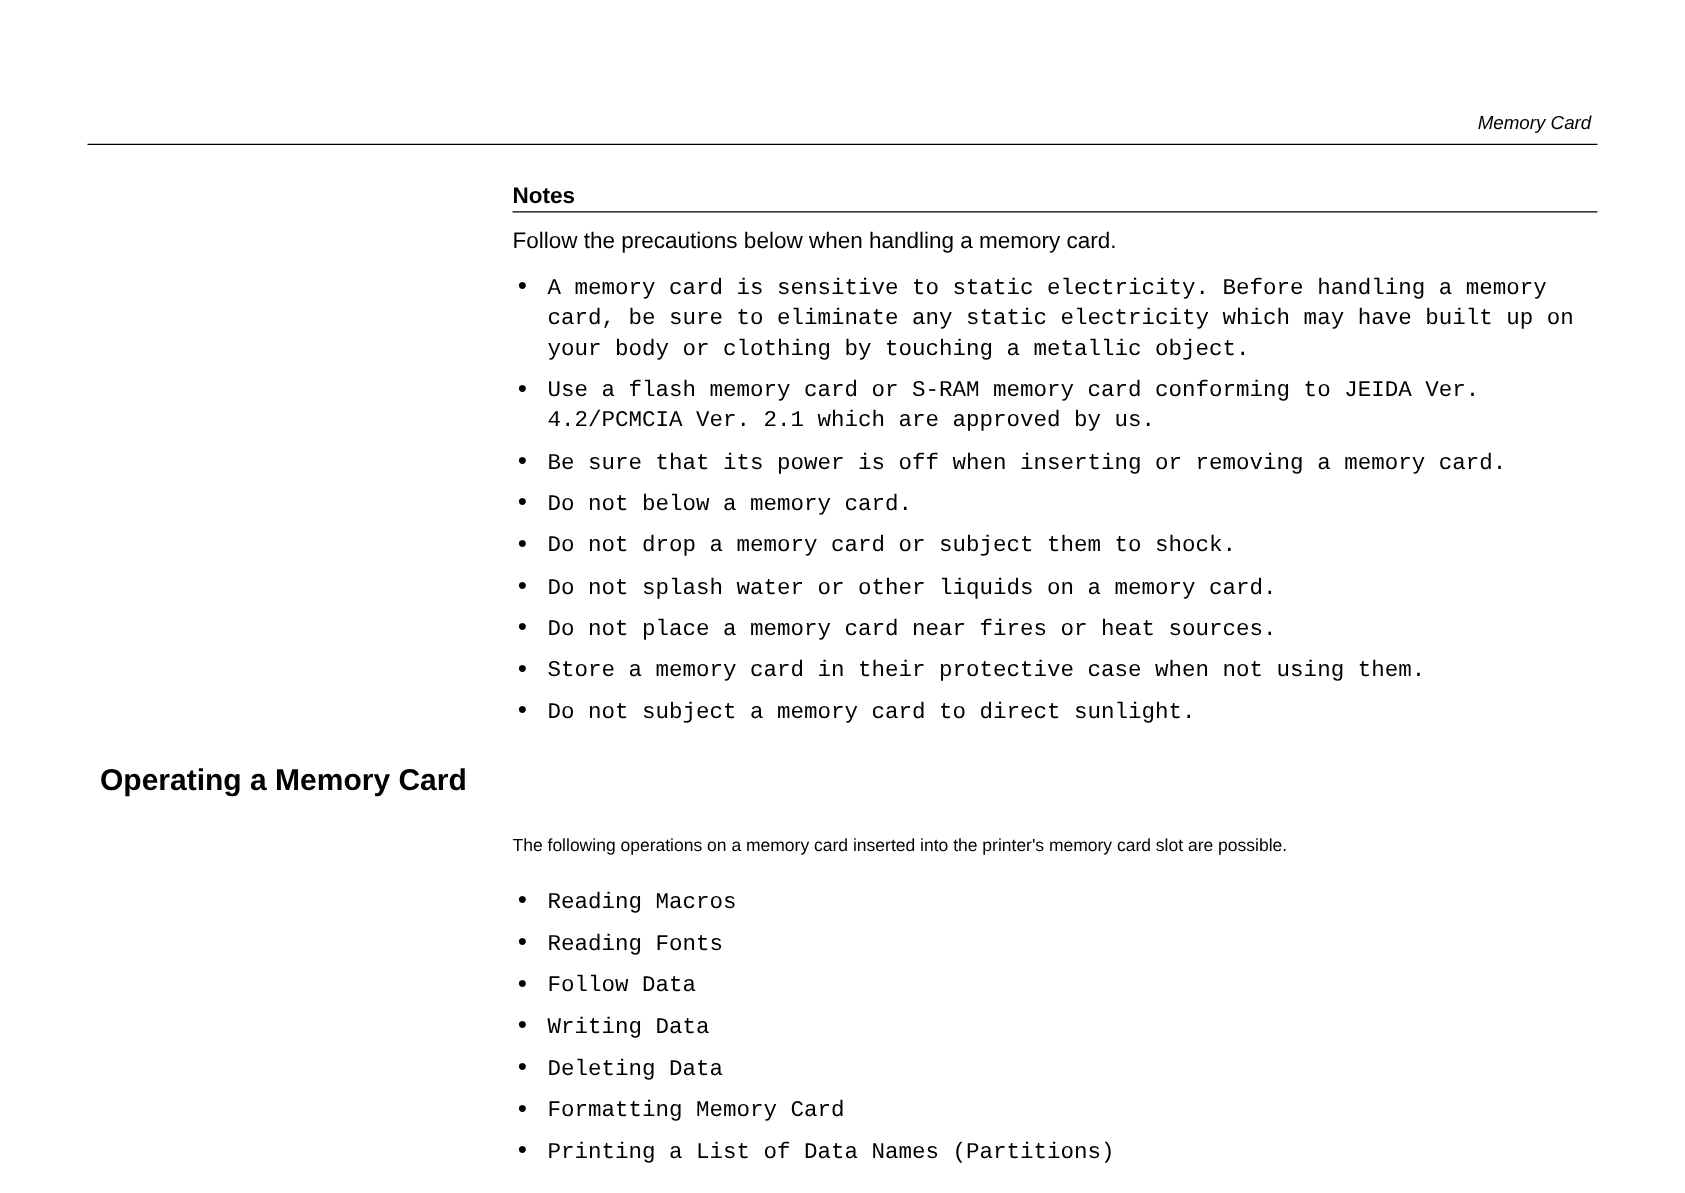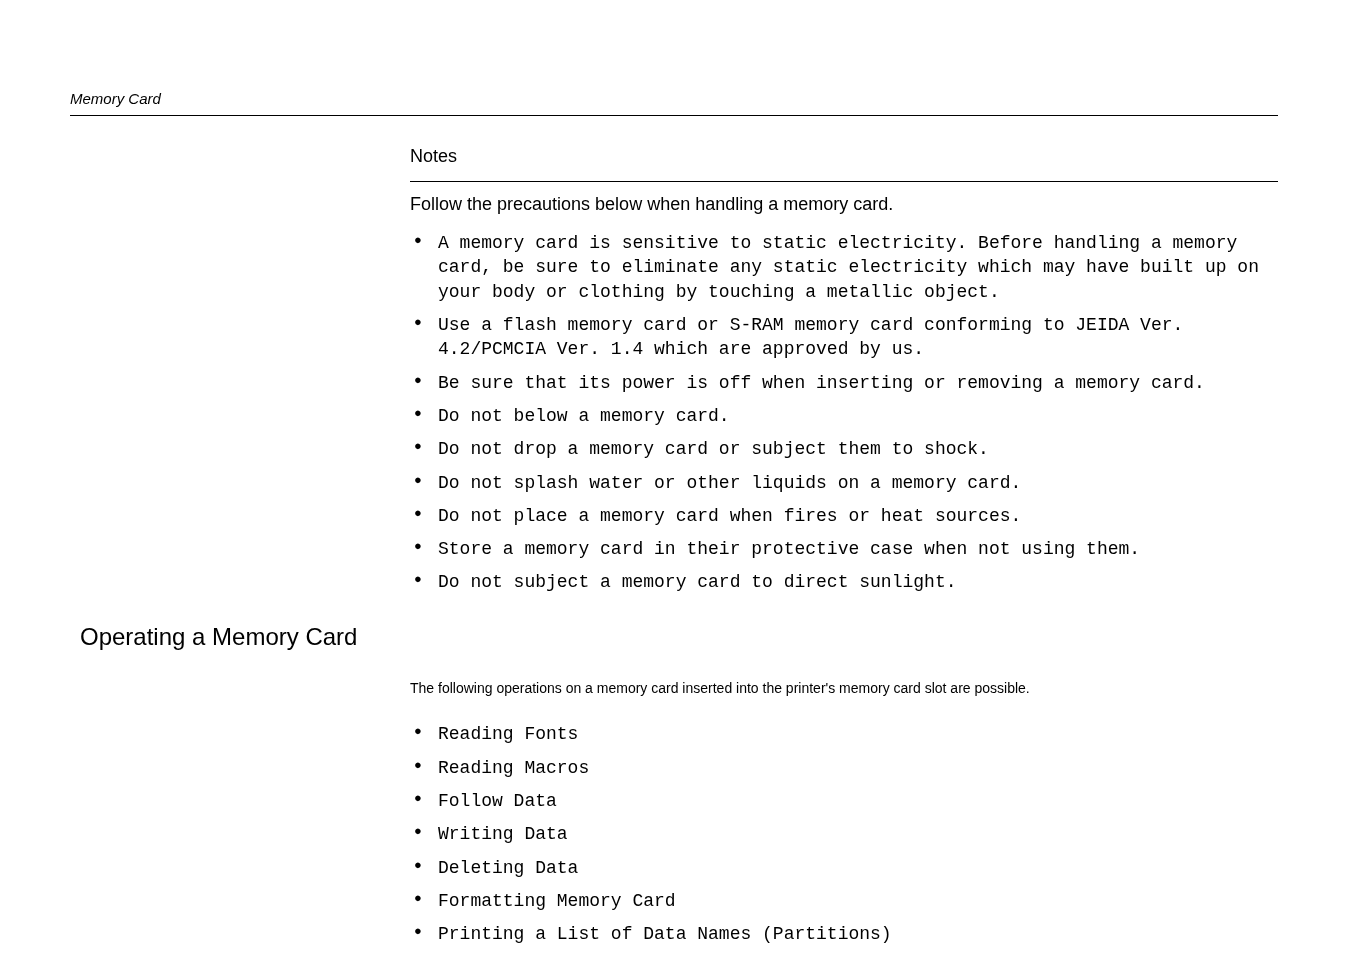--- a/index.html
+++ b/index.html
@@ -11,37 +11,38 @@
       font-family: Arial, Helvetica, sans-serif;
       background: #ffffff;
       width: 1348px;
       height: 954px;
       padding: 0;
     }
     .page {
       padding: 90px 70px 30px 70px;
     }
     .header-right {
+      text-align: right;
       font-style: italic;
       font-size: 15px;
       margin-bottom: 8px;
       padding-right: 5px;
     }
     .divider {
       border-top: 1.5px solid #000;
       margin-bottom: 30px;
     }
     .content-indent {
       margin-left: 340px;
     }
     .notes-heading {
-      font-weight: normal;
+      font-weight: bold;
       font-size: 18px;
       border-bottom: 1.5px solid #000;
-      padding-bottom: 14px;
+      padding-bottom: 2px;
       margin-bottom: 10px;
     }
     .intro-text {
       font-size: 18px;
       margin-bottom: 14px;
       line-height: 1.4;
     }
     ul.bullet-list {
       list-style: none;
       padding-left: 0;
@@ -57,21 +58,21 @@
     ul.bullet-list li::before {
       content: "●";
       position: absolute;
       left: 4px;
       top: 0px;
       font-size: 13px;
       line-height: 1.6;
     }
     .section-heading {
       font-size: 24px;
-      font-weight: normal;
+      font-weight: bold;
       margin-top: 28px;
       margin-bottom: 28px;
       margin-left: 10px;
     }
     .body-text {
       font-size: 14px;
       margin-bottom: 24px;
       line-height: 1.4;
     }
   </style>
@@ -80,38 +81,38 @@
 
 <div class="page">
   <div class="header-right">Memory Card</div>
   <div class="divider"></div>
 
   <div class="content-indent">
     <div class="notes-heading">Notes</div>
     <div class="intro-text">Follow the precautions below when handling a memory card.</div>
     <ul class="bullet-list">
       <li>A memory card is sensitive to static electricity.  Before handling a memory card, be sure to eliminate any static electricity which may have built up on your body or clothing by touching a metallic object.</li>
-      <li>Use a flash memory card or S-RAM memory card conforming to JEIDA Ver. 4.2/PCMCIA Ver. 1.4 which are approved by us.</li>
+      <li>Use a flash memory card or S-RAM memory card conforming to JEIDA Ver. 4.2/PCMCIA Ver. 2.1 which are approved by us.</li>
       <li>Be sure that its power is off when inserting or removing a memory card.</li>
       <li>Do not below a memory card.</li>
       <li>Do not drop a memory card or subject them to shock.</li>
       <li>Do not splash water or other liquids on a memory card.</li>
-      <li>Do not place a memory card when fires or heat sources.</li>
+      <li>Do not place a memory card near fires or heat sources.</li>
       <li>Store a memory card in their protective case when not using them.</li>
       <li>Do not subject a memory card to direct sunlight.</li>
     </ul>
   </div>
 
   <div class="section-heading">Operating a Memory Card</div>
 
   <div class="content-indent">
     <div class="body-text">The following operations on a memory card inserted into the printer's memory card slot are possible.</div>
     <ul class="bullet-list">
+      <li>Reading Macros</li>
       <li>Reading Fonts</li>
-      <li>Reading Macros</li>
       <li>Follow Data</li>
       <li>Writing Data</li>
       <li>Deleting Data</li>
       <li>Formatting Memory Card</li>
       <li>Printing a List of Data Names (Partitions)</li>
     </ul>
   </div>
 </div>
 
 </body></html>

